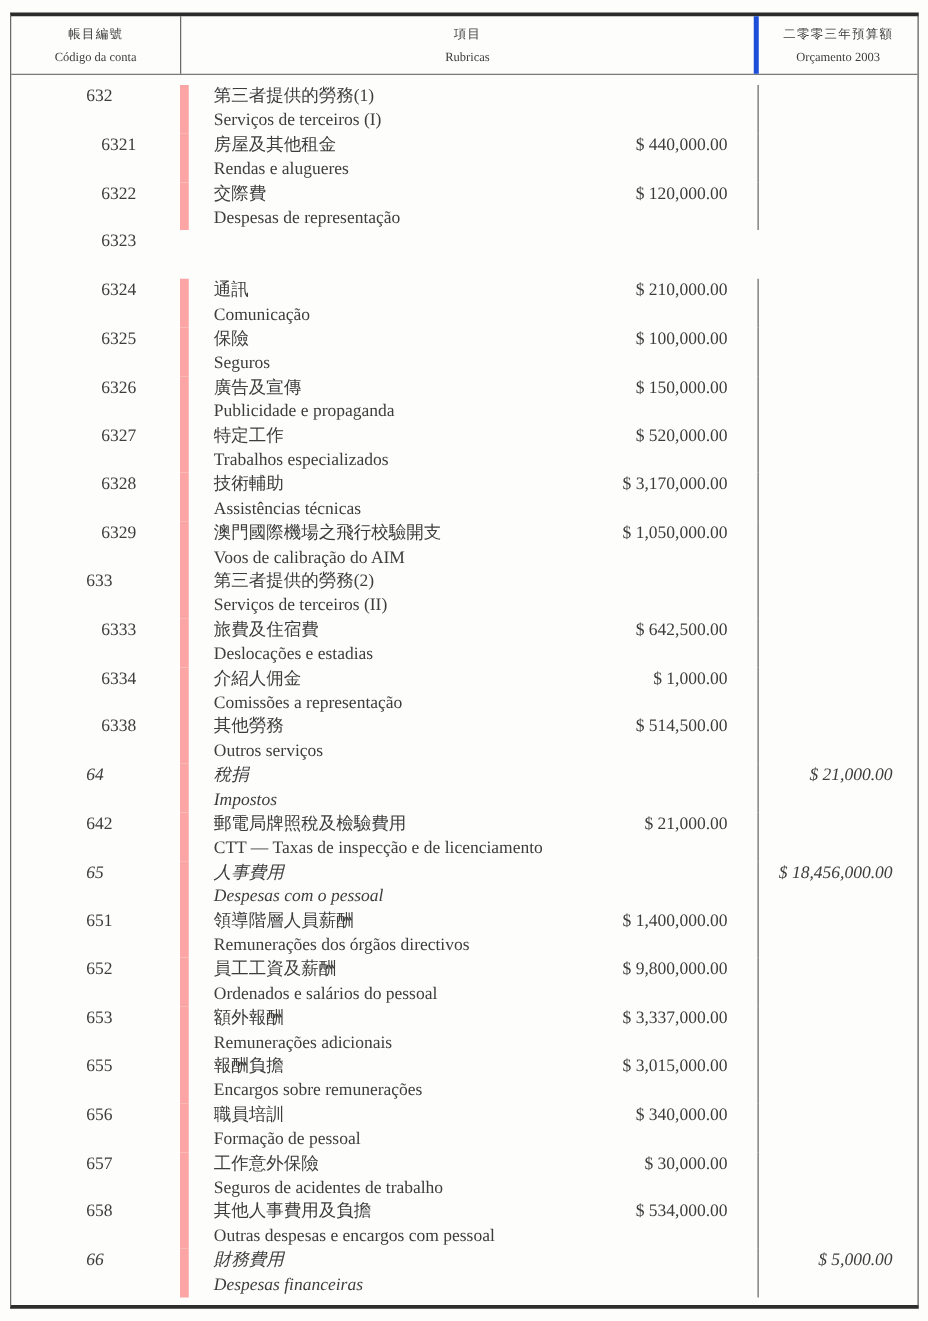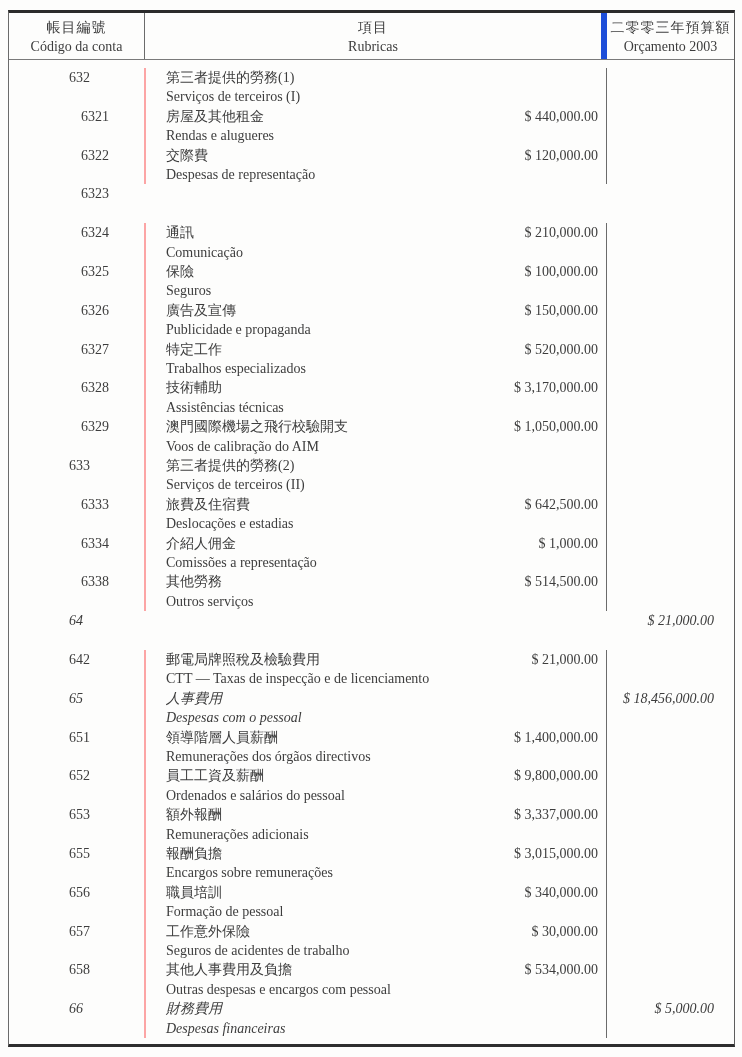--- a/index.html
+++ b/index.html
@@ -30,50 +30,50 @@
   }
   .thead {
     display: flex;
     height: 46px;
     border-bottom: 1px solid #7a7a7a;
   }
   .th {
     box-sizing: border-box;
     text-align: center;
     padding-top: 5px;
-    font-size: 14px;
+    font-size: 10px;
     line-height: 19px;
   }
   .th .zh { display: block; letter-spacing: 1px; }
   .th .pt { display: block; }
   .col-code  { width: 135px; flex: 0 0 135px; }
-  .col-desc  { width: 463px; flex: 0 0 463px; border-left: 1px solid #6b6b6b; border-right: 6px solid #1d4ed8; box-sizing: border-box; }
+  .col-desc  { width: 463px; flex: 0 0 463px; border-left: 1px solid #6b6b6b; border-right: 4px solid #1d4ed8; box-sizing: border-box; }
   .col-total { flex: 1 1 auto; }
   .tbody {
     padding-top: 8px;
     padding-bottom: 6px;
   }
   .entry {
     display: flex;
     height: 38.8px;
     font-size: 14px;
     line-height: 19.4px;
   }
   .entry.emphasis { font-style: italic; }
   .cell-code {
     box-sizing: border-box;
     padding-left: 60px;
   }
   .cell-code.sub { padding-left: 72px; }
   .cell-desc {
     box-sizing: border-box;
-    border-left: 2px solid #fca5a5;
+    border-left: 7px solid #fca5a5;
     border-right: 1px solid #6b6b6b;
     padding-left: 20px;
-    padding-right: 8px;
+    padding-right: 24px;
   }
   .desc-line1 {
     display: flex;
     justify-content: space-between;
   }
   .desc-line1 .amt { text-align: left; white-space: nowrap; }
   .cell-total {
     box-sizing: border-box;
     text-align: right;
     padding-right: 20px;
@@ -239,20 +239,26 @@
           <div class="desc-line1">
             <span class="zh">其他勞務</span>
             <span class="amt">$ 514,500.00</span>
           </div>
           <div class="desc-line2">Outros serviços</div>
         </div>
         <div class="cell-total col-total"></div>
       </div>
       <div class="entry emphasis">
         <div class="cell-code col-code">64</div>
+        <div class="cell-desc col-desc">
+          <div class="desc-line1">
+            <span class="zh">稅捐</span>
+          </div>
+          <div class="desc-line2">Impostos</div>
+        </div>
         <div class="cell-total col-total"><span>$ 21,000.00</span></div>
       </div>
       <div class="entry">
         <div class="cell-code col-code">642</div>
         <div class="cell-desc col-desc">
           <div class="desc-line1">
             <span class="zh">郵電局牌照稅及檢驗費用</span>
             <span class="amt">$ 21,000.00</span>
           </div>
           <div class="desc-line2">CTT — Taxas de inspecção e de licenciamento</div>

